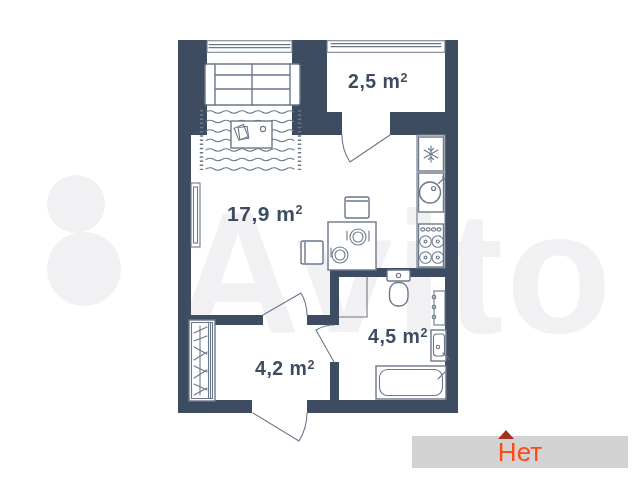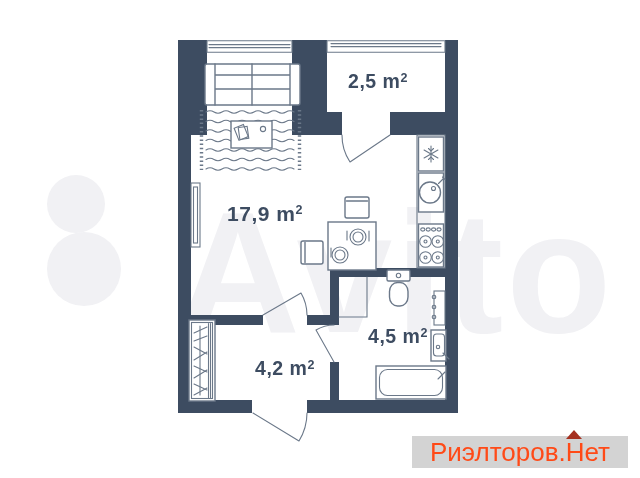--- a/index.html
+++ b/index.html
@@ -191,15 +191,14 @@
 
   <g>
     <text class="room-label big" x="265" y="221" text-anchor="middle"><tspan>17,9 m</tspan><tspan class="sup" dy="-7">2</tspan></text>
     <text class="room-label" x="378" y="88" text-anchor="middle"><tspan>2,5 m</tspan><tspan class="sup" dy="-6.5">2</tspan></text>
     <text class="room-label" x="398" y="343" text-anchor="middle"><tspan>4,5 m</tspan><tspan class="sup" dy="-6.5">2</tspan></text>
     <text class="room-label" x="285" y="375" text-anchor="middle"><tspan>4,2 m</tspan><tspan class="sup" dy="-6.5">2</tspan></text>
   </g>
 </svg>
 
 <div class="brand-strip">
-  <span>Риэлторов.</span>
     <span class="brand-n"><span class="roof"></span><span>Нет</span></span>
 </div>
 
 </body></html>

